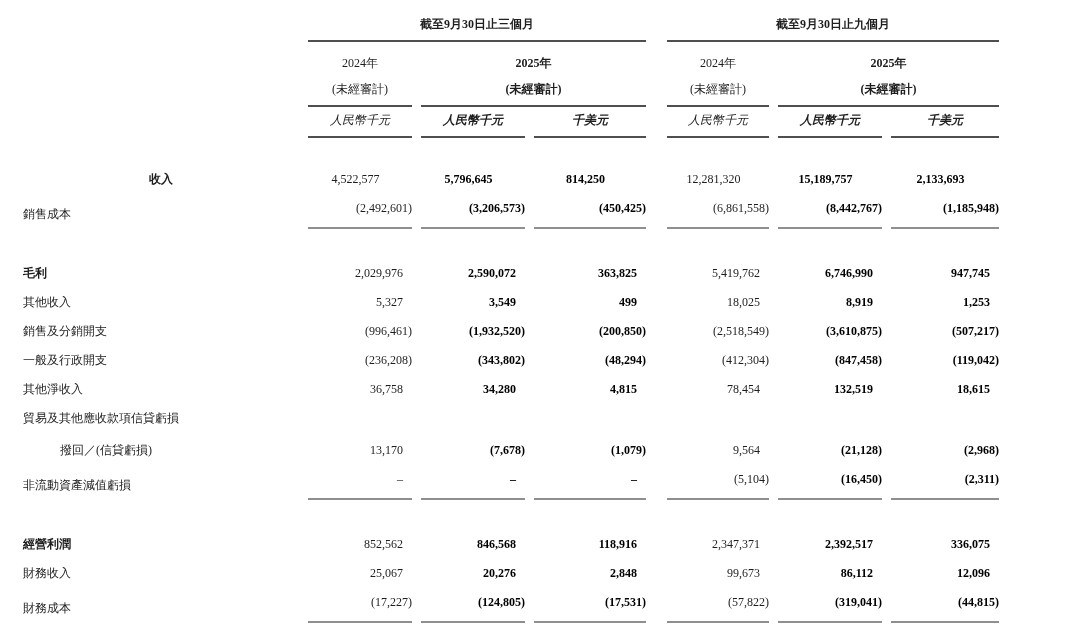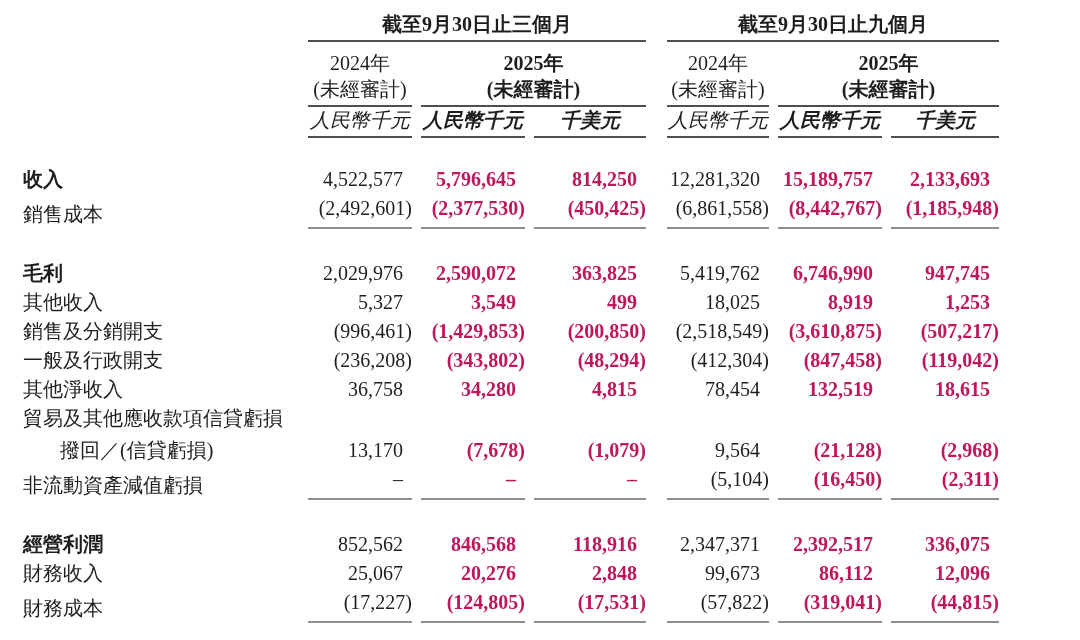--- a/index.html
+++ b/index.html
@@ -10,21 +10,21 @@
     height: 640px;
     overflow: hidden;
     font-family: "Liberation Serif", "DejaVu Serif", serif;
     color: #1e1e1e;
   }
   table.fin {
     border-collapse: separate;
     border-spacing: 9px 0;
     table-layout: fixed;
     margin: 12px 0 0 14px;
-    font-size: 20px;
+    font-size: 12px;
   }
   col.c-label  { width: 276px; }
   col.c-v1     { width: 104px; }
   col.c-v2     { width: 104px; }
   col.c-v3     { width: 112px; }
   col.c-gapcol { width: 3px;  }
   col.c-v4     { width: 102px; }
   col.c-v5     { width: 104px; }
   col.c-v6     { width: 108px; }
 
@@ -51,26 +51,26 @@
     font-style: italic;
     padding-bottom: 3px;
     border-bottom: 2px solid #4f4f4f;
     line-height: 26px;
   }
   td.unit-cell.v25 { font-weight: bold; }
 
   
   td.num { text-align: right; padding-right: 9px; }
   td.num.paren { padding-right: 0; }
-  td.num.v25 { font-weight: bold; color: #be185d; }
+  td.num.v25 { font-weight: bold; color: #000000; }
   td.rlabel { text-align: left; }
   td.rlabel.bold { font-weight: bold; }
   td.rlabel.indent { padding-left: 37px; margin-top: 44px; }
 
-  tr.first-data td { padding-top: 27px; }
+  tr.first-data td { padding-top: 27px; text-align: center; }
   tr.section td { padding-top: 30px; }
   tr.subtle-gap td { padding-top: 3px; }
 
   td.rule { border-bottom: 2px solid #8f8f8f; padding-bottom: 4px; }
   td.gapcell { border: none; }
 </style>
 </head>
 <body>
 
 <table class="fin">
@@ -132,21 +132,21 @@
     <td class="num v25">814,250</td>
     <td class="gapcell"></td>
     <td class="num v24">12,281,320</td>
     <td class="num v25">15,189,757</td>
     <td class="num v25">2,133,693</td>
   </tr>
 
   <tr>
     <td class="rlabel">銷售成本</td>
     <td class="num v24 rule paren">(2,492,601)</td>
-    <td class="num v25 rule paren">(2,377,530)</td>
+    <td class="num v25 rule paren">(3,206,573)</td>
     <td class="num v25 rule paren">(450,425)</td>
     <td class="gapcell"></td>
     <td class="num v24 rule paren">(6,861,558)</td>
     <td class="num v25 rule paren">(8,442,767)</td>
     <td class="num v25 rule paren">(1,185,948)</td>
   </tr>
 
   <tr class="section">
     <td class="rlabel bold">毛利</td>
     <td class="num v24">2,029,976</td>
@@ -165,21 +165,21 @@
     <td class="num v25">499</td>
     <td class="gapcell"></td>
     <td class="num v24">18,025</td>
     <td class="num v25">8,919</td>
     <td class="num v25">1,253</td>
   </tr>
 
   <tr>
     <td class="rlabel">銷售及分銷開支</td>
     <td class="num v24 paren">(996,461)</td>
-    <td class="num v25 paren">(1,429,853)</td>
+    <td class="num v25 paren">(1,932,520)</td>
     <td class="num v25 paren">(200,850)</td>
     <td class="gapcell"></td>
     <td class="num v24 paren">(2,518,549)</td>
     <td class="num v25 paren">(3,610,875)</td>
     <td class="num v25 paren">(507,217)</td>
   </tr>
 
   <tr>
     <td class="rlabel">一般及行政開支</td>
     <td class="num v24 paren">(236,208)</td>

